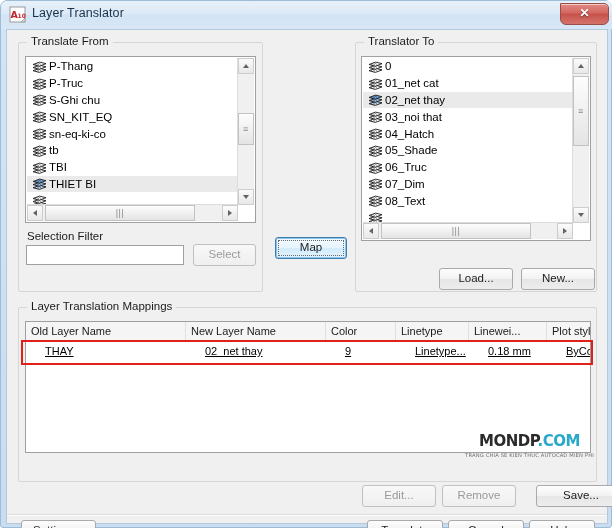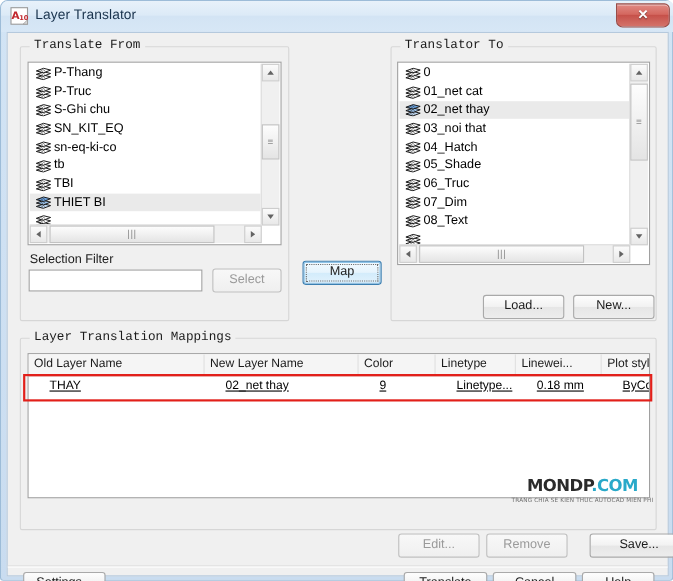--- a/index.html
+++ b/index.html
@@ -73,21 +73,20 @@
     box-sizing: border-box;
   }
   .group-title {
     position: absolute;
     top: -8px; left: 8px;
     background: #f0f0f0;
     padding: 0 4px;
     font-size: 11.5px;
     color: #1b1b1b;
     white-space: nowrap;
-    font-family: Liberation Mono, monospace;
   }
 
   
   .listbox {
     position: absolute;
     background: #ffffff;
     border: 1px solid #a0a0a0;
     box-sizing: border-box;
     overflow: hidden;
   }

